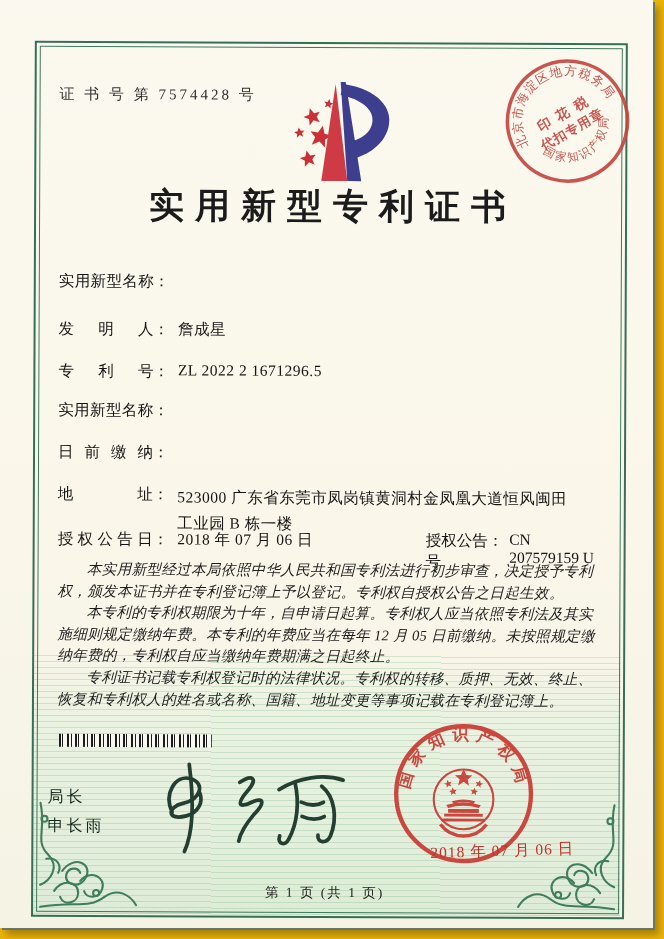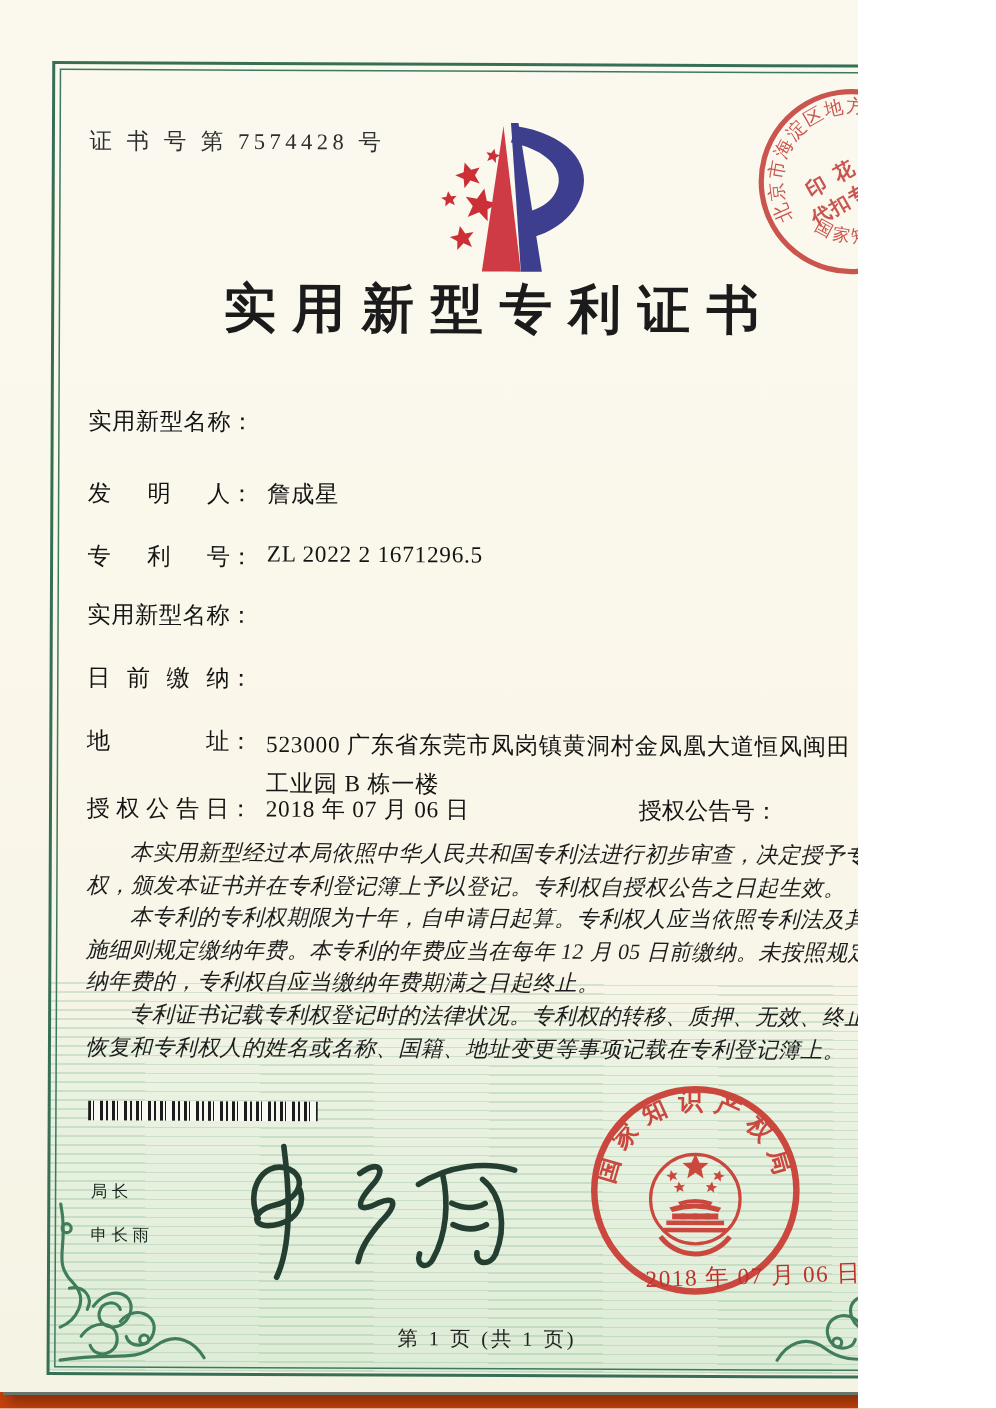--- a/index.html
+++ b/index.html
@@ -1,16 +1,16 @@
 <!DOCTYPE html>
 <html><head>
 <meta charset="utf-8">
 <style>
   html,body{margin:0;padding:0;background:#fff;}
-  .scan{position:relative;width:572px;height:939px;background:#c2410c;overflow:hidden;
+  .scan{position:relative;width:664px;height:939px;background:#eab308;overflow:hidden;
         font-family:"Liberation Serif","DejaVu Serif",serif;}
   .sheet{position:absolute;left:0;top:0;width:653px;height:928px;
          background:linear-gradient(180deg,#fbf9ef 0%,#faf7ea 55%,#f4f3e4 100%);
          box-shadow:2px 2px 0 0 #68756a, 6px 7px 7px rgba(0,0,0,.28);}
   .inner{position:absolute;inset:0;transform:rotate(.25deg);}
   
   .wash{position:absolute;left:34px;top:655px;width:588px;height:260px;
         background:
           repeating-linear-gradient(0deg, rgba(122,176,130,.28) 0 1px, rgba(122,176,130,0) 1px 6px),
           linear-gradient(180deg, rgba(228,240,222,0) 0%, rgba(230,241,224,.75) 25%, #e3efdc 70%, #ddecd6 100%);
@@ -31,22 +31,22 @@
   .colon{flex:none;}
   .val{margin-left:9px;letter-spacing:.5px;}
   .val2{display:block;}
   .grant{position:absolute;left:368px;top:0;display:flex;font-size:15.5px;}
   .paras{position:absolute;left:58px;top:560px;width:538px;z-index:4;
          font-size:14.6px;line-height:21.6px;color:#1d1d1d;font-style:italic;
          font-family:"Liberation Serif","DejaVu Serif",serif;}
   .paras p{margin:0;text-indent:2em;letter-spacing:.3px;}
   .barcode{position:absolute;left:60px;top:735px;width:153px;height:13px;z-index:4;
     background:repeating-linear-gradient(90deg,#1c1c1c 0 2px,#f8f8f2 2px 3px,#1c1c1c 3px 4px,#f8f8f2 4px 8px,#1c1c1c 8px 10px,#f8f8f2 10px 12px,#1c1c1c 12px 13px,#f8f8f2 13px 16px);}
-  .signer{position:absolute;left:62px;z-index:4;font-family:"Liberation Sans","DejaVu Sans",sans-serif;
-          font-size:11px;color:#16281d;letter-spacing:3px;}
+  .signer{position:absolute;left:49px;z-index:4;font-family:"Liberation Sans","DejaVu Sans",sans-serif;
+          font-size:16px;color:#16281d;letter-spacing:3px;}
   .sig{position:absolute;left:148px;top:756px;z-index:5;}
   .bigseal{position:absolute;left:388px;top:716px;z-index:5;opacity:.92;}
   .sealdate{position:absolute;left:398px;top:840px;width:212px;text-align:center;z-index:6;
             color:#c03229;font-size:15.5px;letter-spacing:1px;transform:rotate(-2deg);}
   .footer{position:absolute;left:0;top:884px;width:100%;text-align:center;z-index:4;
           font-size:13.5px;color:#222;letter-spacing:2px;}
   .fl{position:absolute;z-index:3;}
 </style>
 </head>
 <body>
@@ -123,20 +123,21 @@
           <span class="colon">：</span>
      <span class="val" style="line-height:26px"><span>523000 广东省东莞市凤岗镇黄洞村金凤凰大道恒风闽田</span><span class="val2">工业园 B 栋一楼</span></span>
    </div>
    <div class="row" style="top:530px">
      <span class="lab">授权公告日</span>
           <span class="colon">：</span>
      <span class="val">2018 年 07 月 06 日</span>
      <span class="grant">
        <span>授权公告号</span>
             <span>：</span>
+       <span style="margin-left:6px">CN 207579159 U</span>
      </span>
    </div>
 
    <div class="paras">
      <p>本实用新型经过本局依照中华人民共和国专利法进行初步审查，决定授予专利权，颁发本证书并在专利登记簿上予以登记。专利权自授权公告之日起生效。</p>
      <p>本专利的专利权期限为十年，自申请日起算。专利权人应当依照专利法及其实施细则规定缴纳年费。本专利的年费应当在每年 12 月 05 日前缴纳。未按照规定缴纳年费的，专利权自应当缴纳年费期满之日起终止。</p>
      <p>专利证书记载专利权登记时的法律状况。专利权的转移、质押、无效、终止、恢复和专利权人的姓名或名称、国籍、地址变更等事项记载在专利登记簿上。</p>
    </div>
 
    <div class="barcode"></div>

